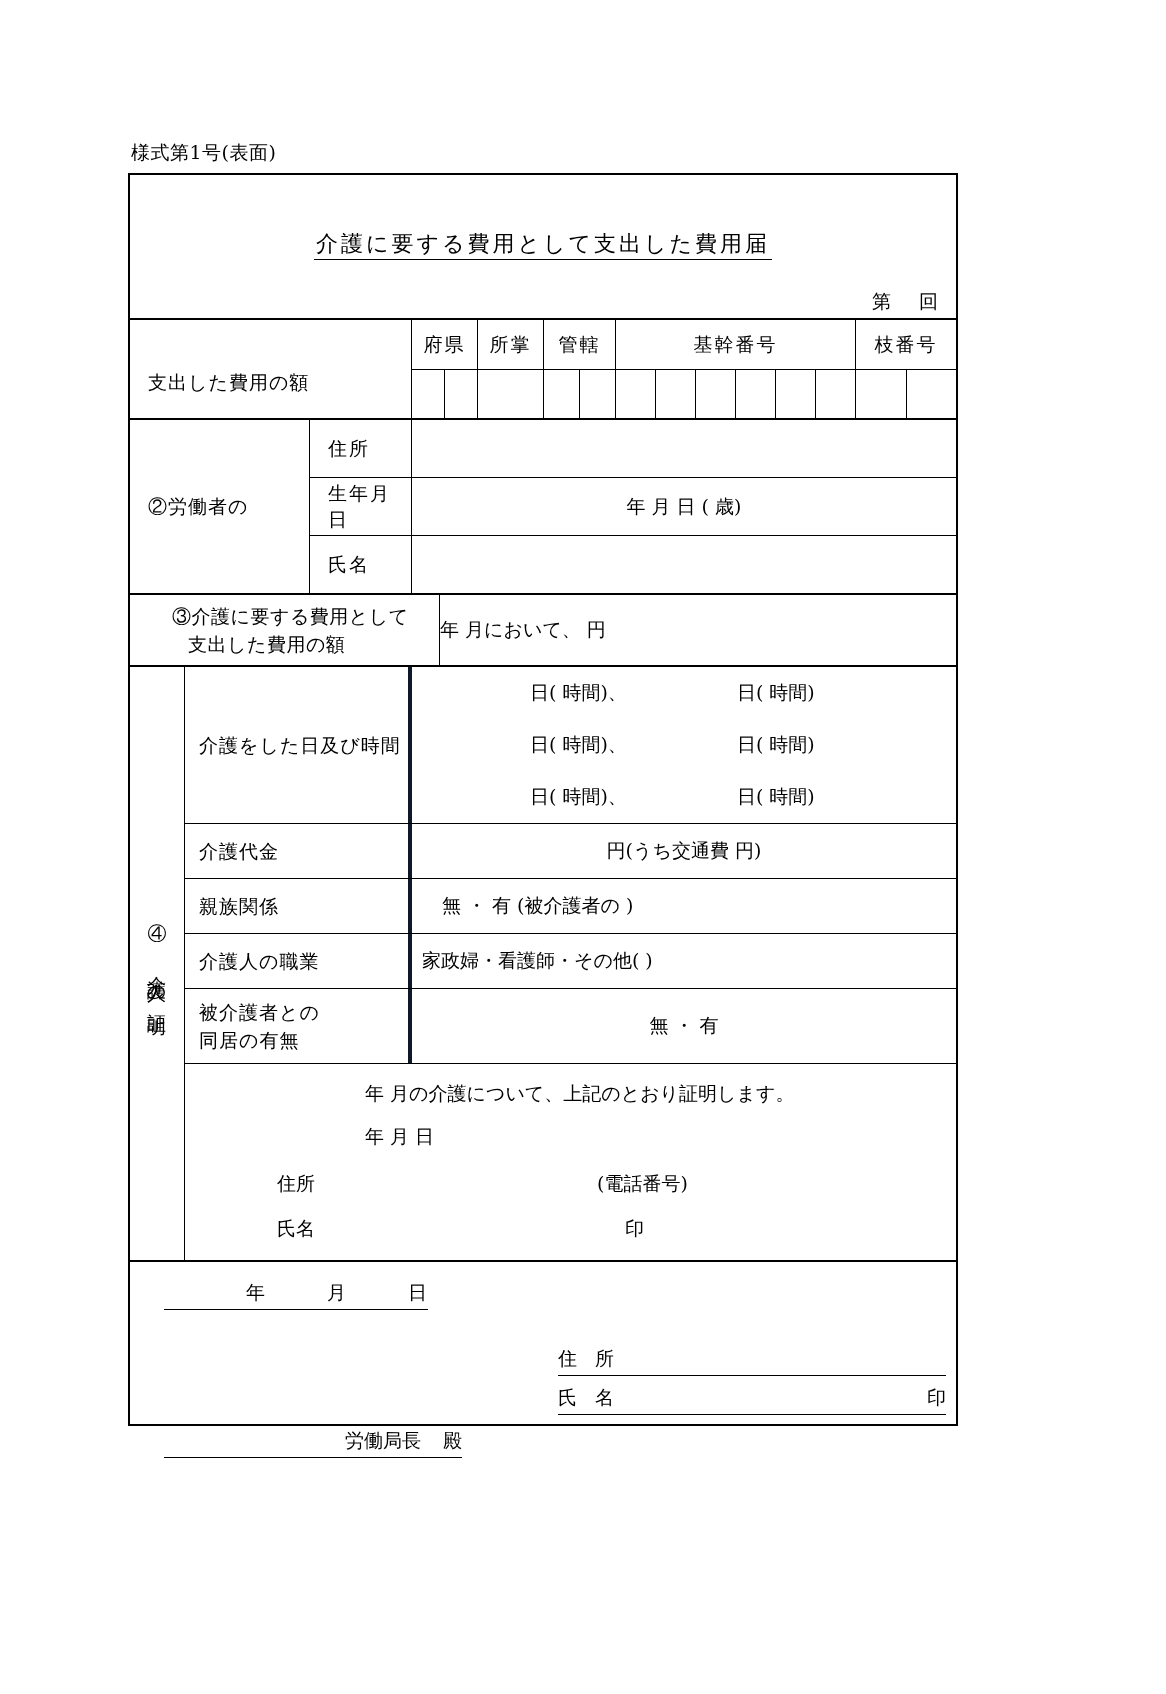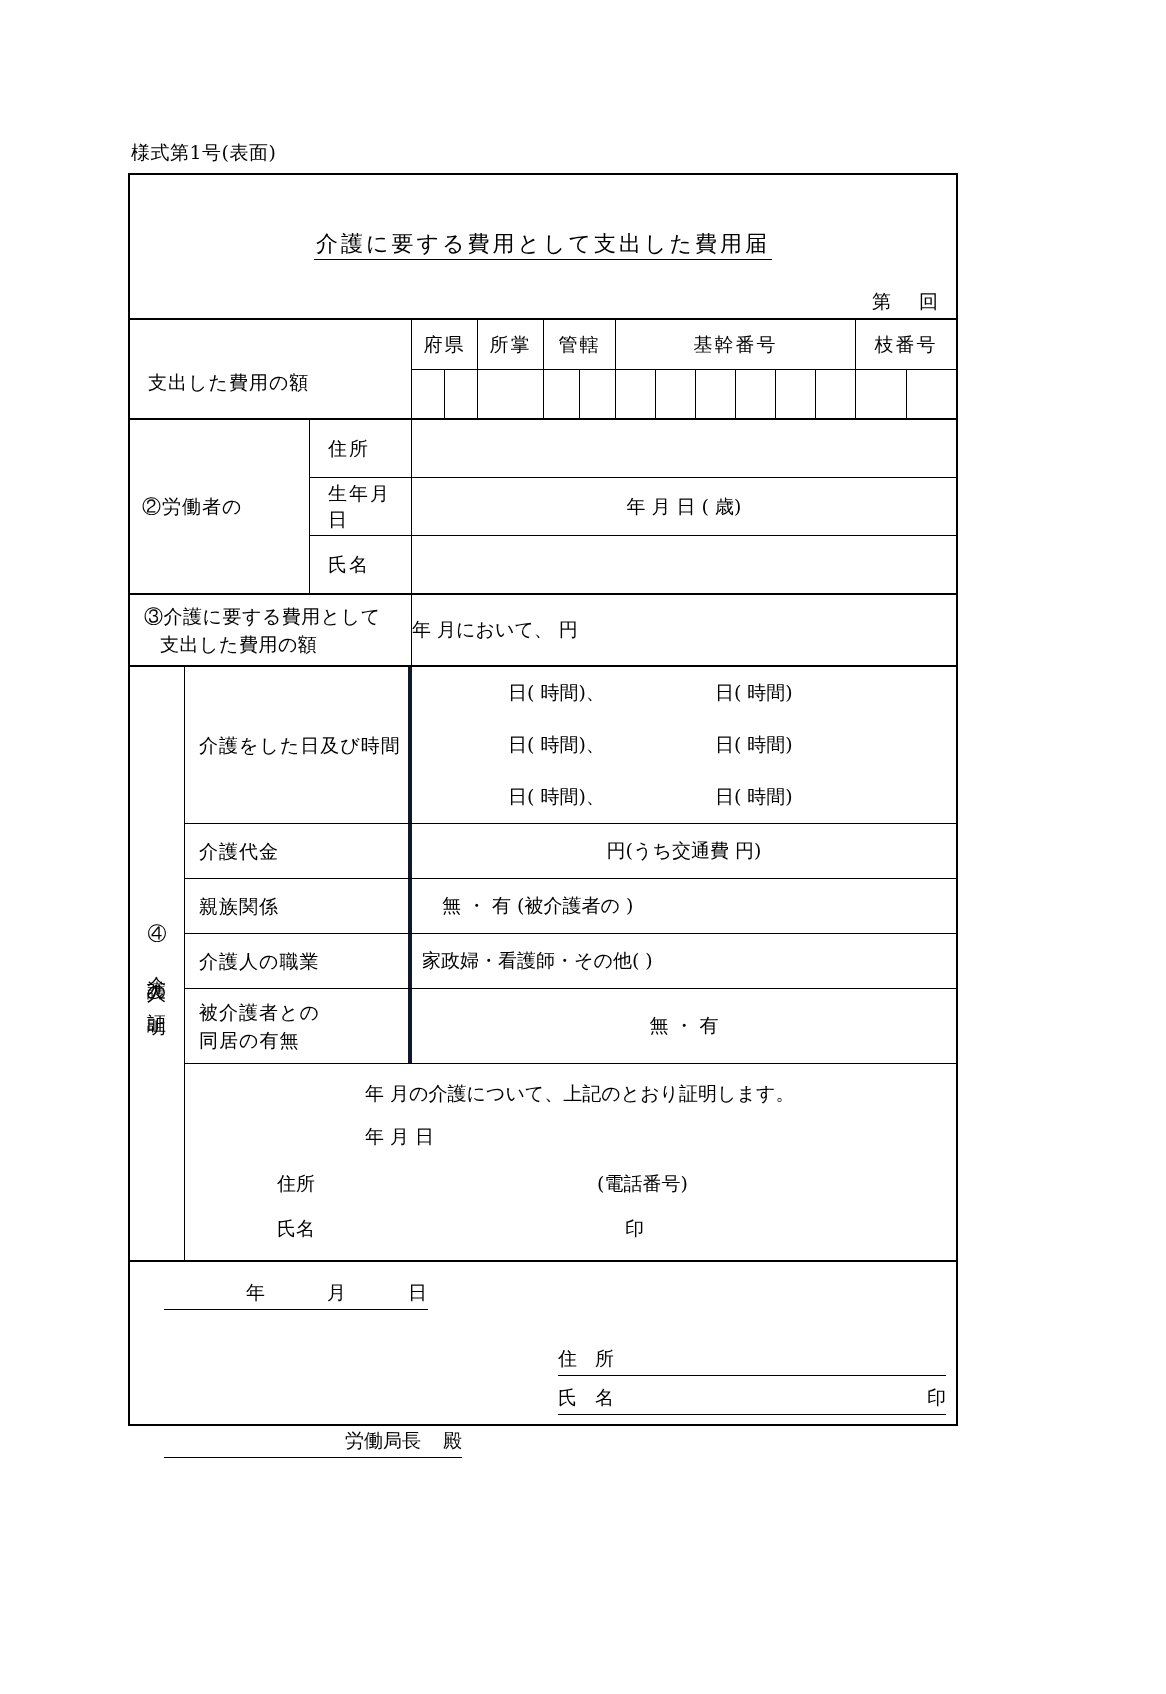--- a/index.html
+++ b/index.html
@@ -142,21 +142,21 @@
     border-bottom: 2px solid #000;
   }
   .sec2-label {
     width: 180px;
     border-right: 1px solid #000;
     position: relative;
     box-sizing: border-box;
   }
   .sec2-label .lbl {
     position: absolute;
-    left: 12px;
+    left: 18px;
     top: 50%;
     transform: translateY(-50%);
     font-size: 19px;
     letter-spacing: 1px;
     white-space: nowrap;
   }
   .sec2-rows { flex: 1; }
   .sec2-row {
     display: flex;
     border-bottom: 1px solid #000;
@@ -179,20 +179,21 @@
     align-items: center;
     font-size: 19px;
     box-sizing: border-box;
   }
 
   
   .sec3 {
     display: flex;
     border-bottom: 2px solid #000;
     height: 70px;
+    padding-left: 28px;
   }
   .sec3-label {
     width: 282px;
     border-right: 1px solid #000;
     display: flex;
     align-items: center;
     box-sizing: border-box;
   }
   .sec3-label .lbl {
     padding-left: 14px;
@@ -263,21 +264,21 @@
   }
   .r-days { height: 156px; }
   .r-days .val { padding: 0; }
   .day-line {
     display: flex;
     padding: 0 18px;
     height: 52px;
     align-items: center;
   }
   .day-line .seg { white-space: nowrap; }
-  .day-line .seg-a { margin-left: 78px; }
+  .day-line .seg-a { margin-left: 100px; }
   .day-line .seg-b { margin-left: 110px; }
   .r-fee   { height: 54px; }
   .r-kin   { height: 54px; }
   .r-job   { height: 54px; }
   .r-live  { height: 74px; }
   .r-fee .val, .r-kin .val, .r-job .val, .r-live .val {
     justify-content: center;
   }
   .val .c { text-align: center; white-space: nowrap; }
   .val .l { padding-left: 30px; white-space: nowrap; }

